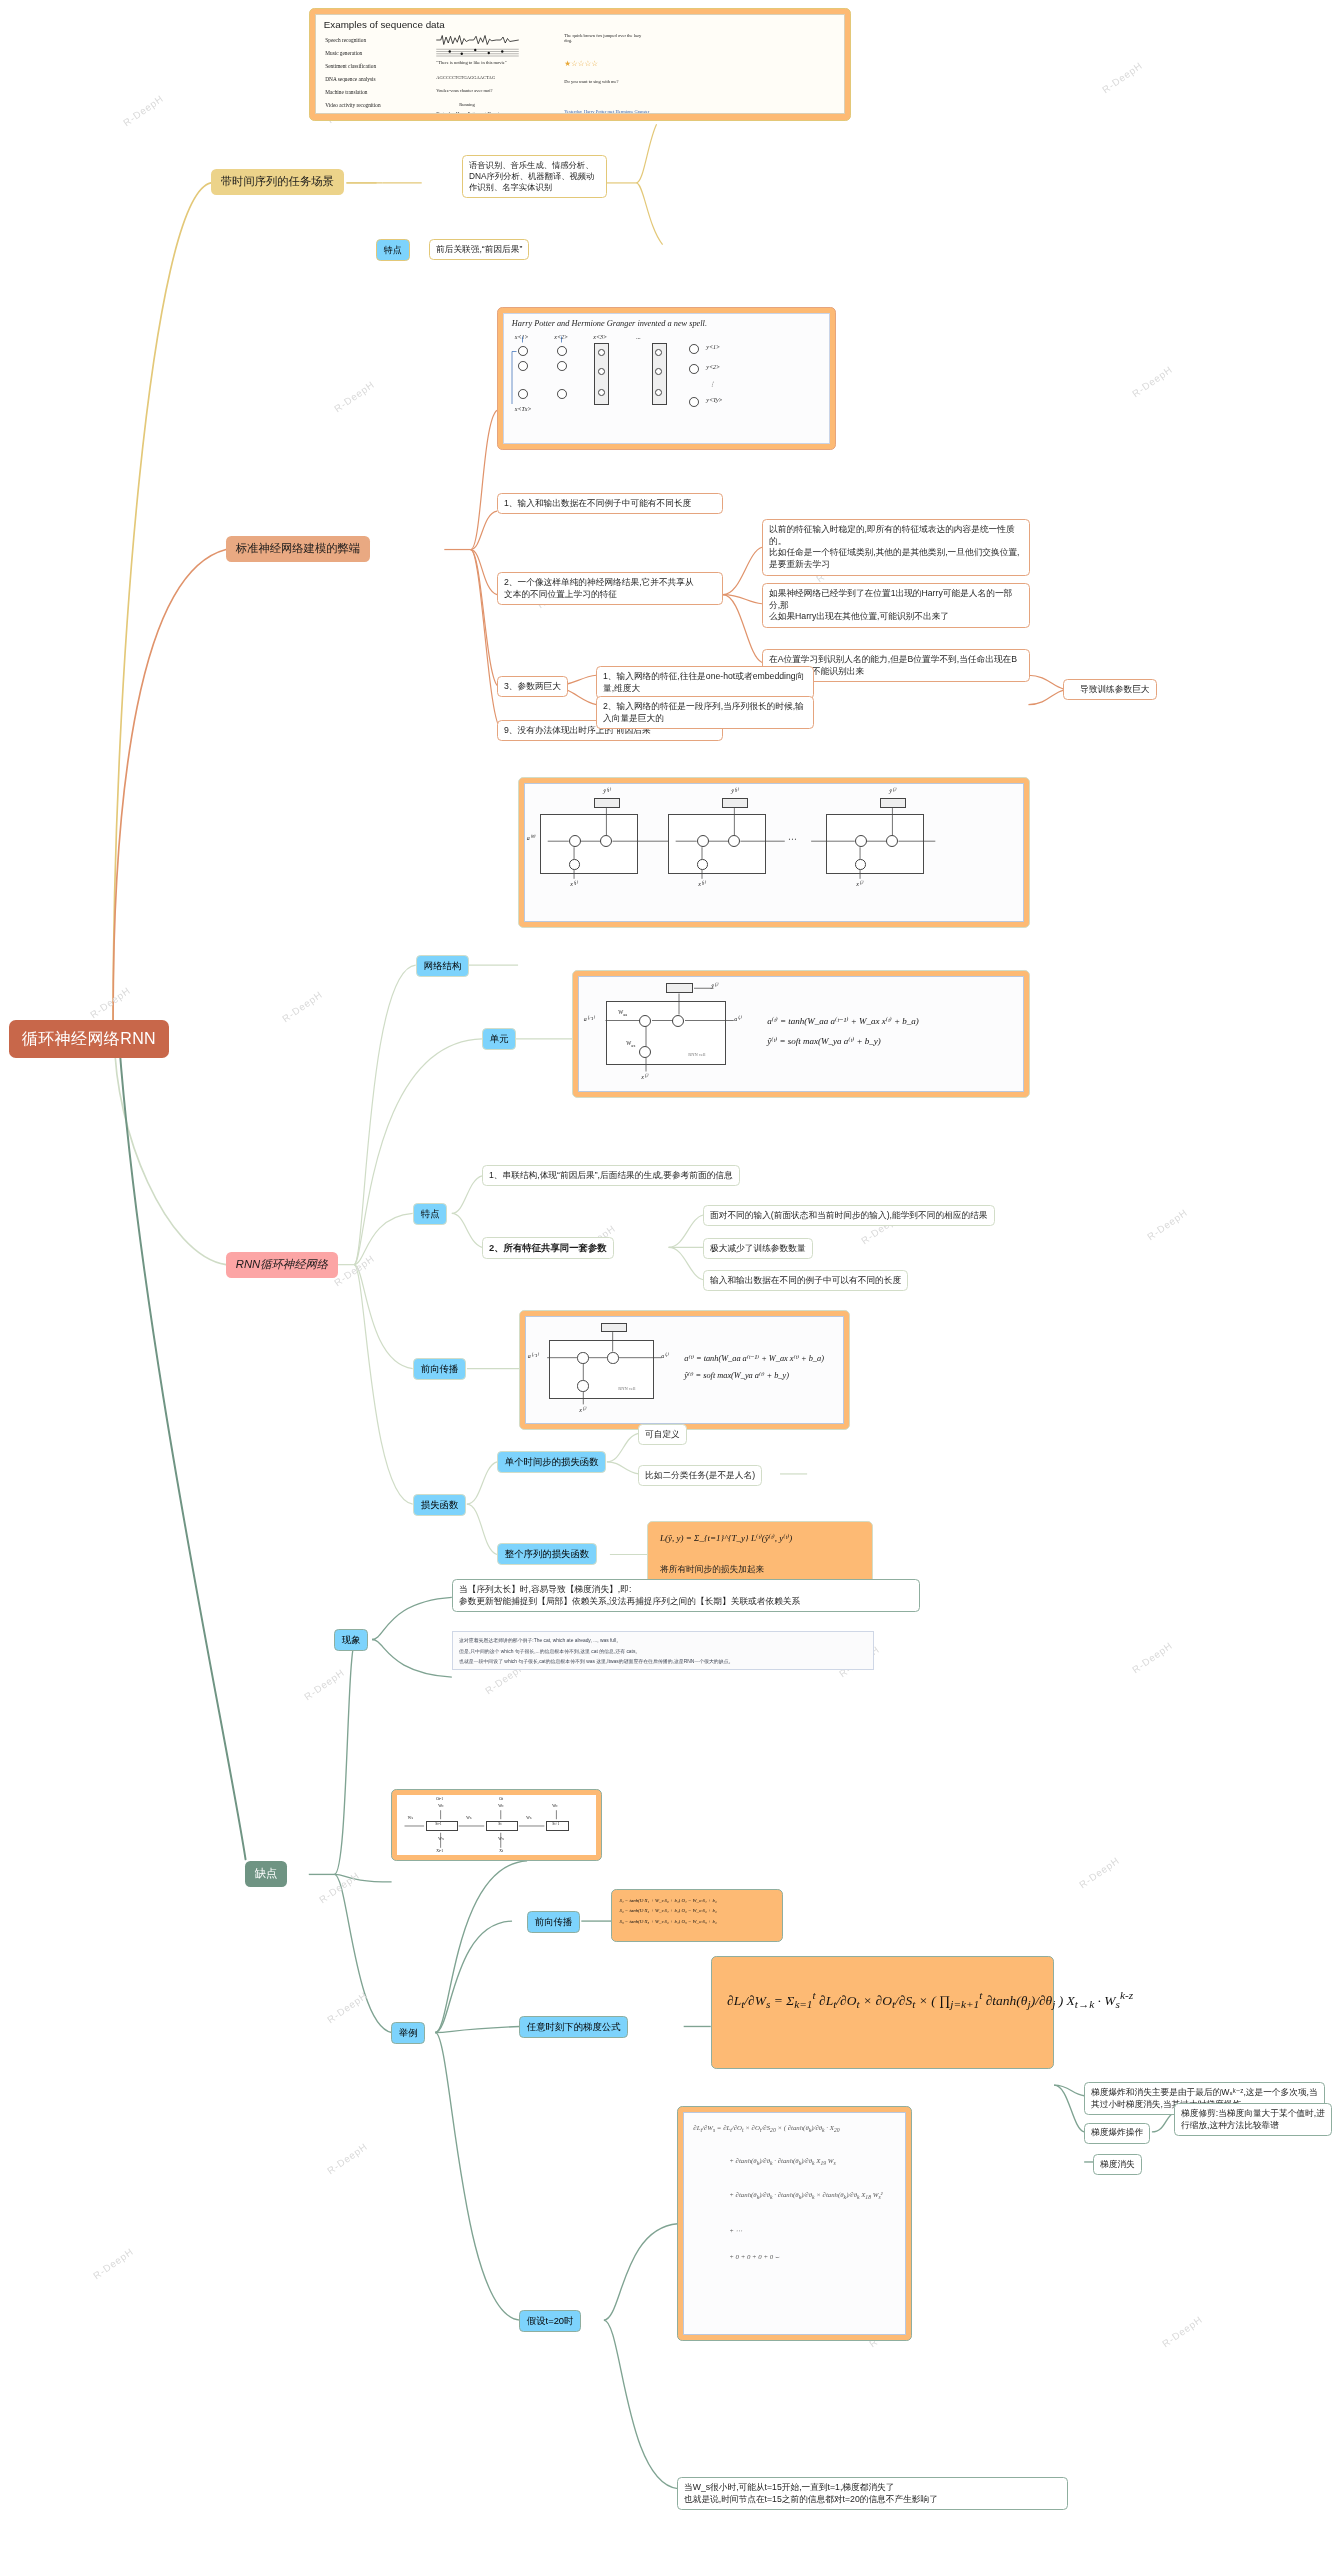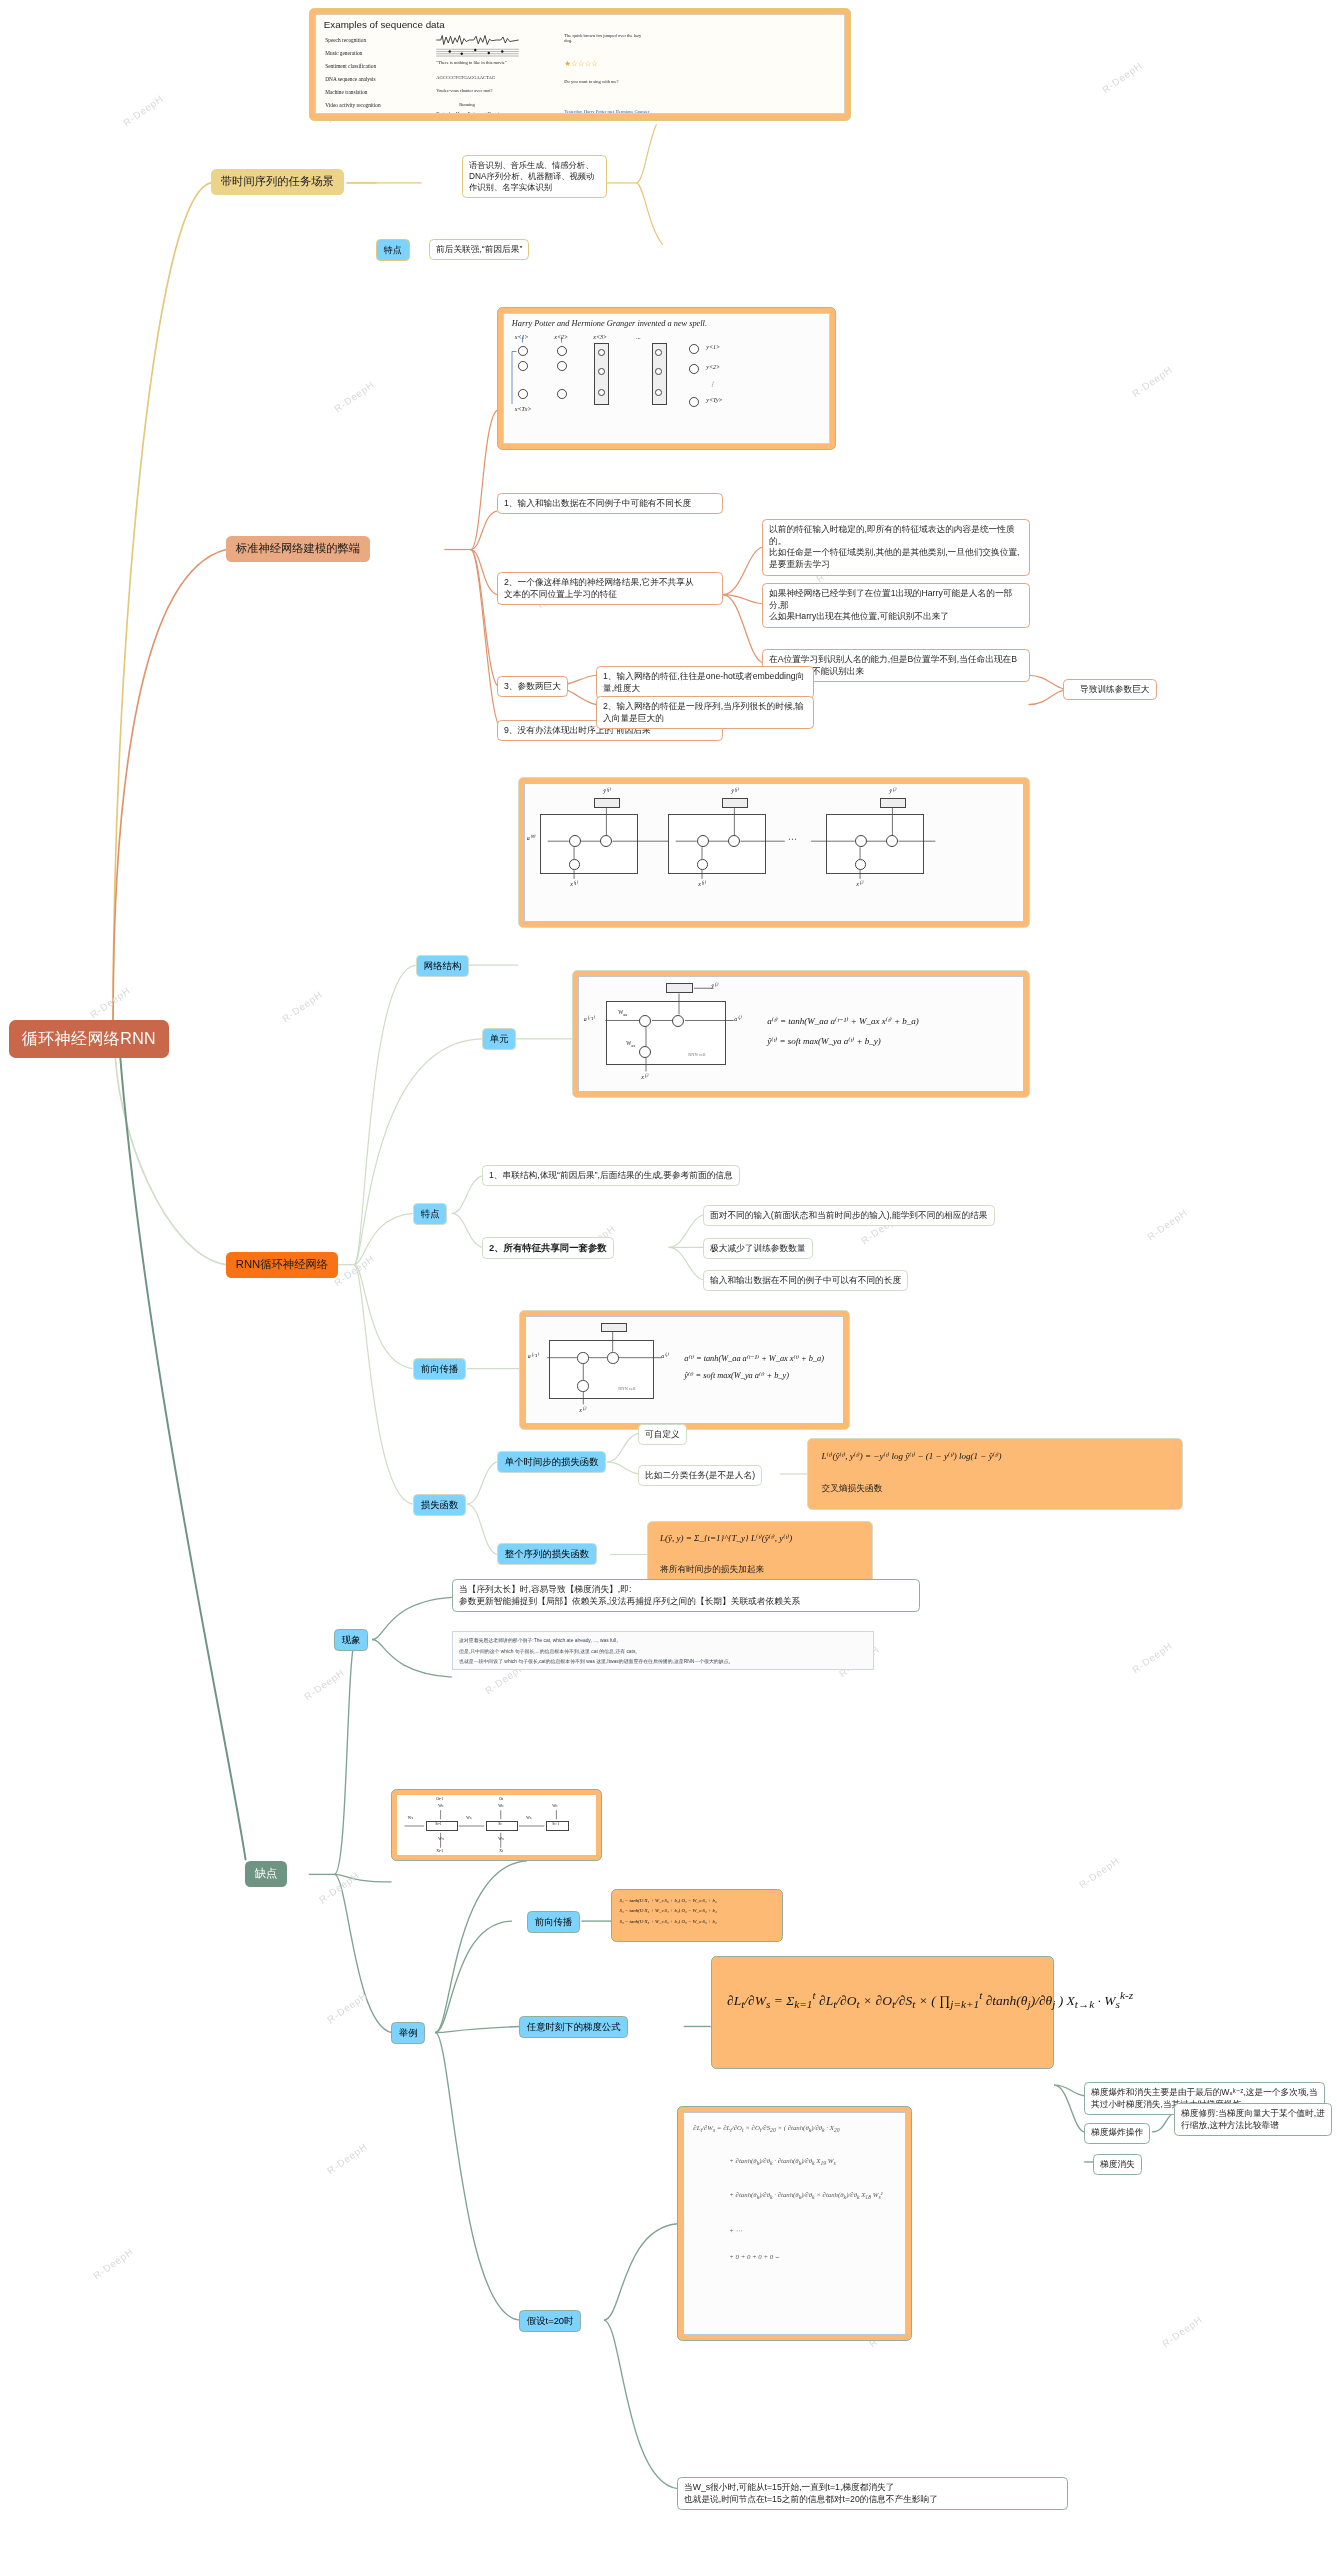--- a/index.html
+++ b/index.html
@@ -17,21 +17,21 @@
           line-height:1.35; white-space:pre-wrap; }
 
   
   .root { background:#c8674a; color:#fff; font-size:16px; padding:8.3px 12.8px;
           border-radius:6.8px; letter-spacing:0.4px; }
 
   
   .topic { font-size:11.3px; padding:5.3px 9.8px; border-radius:5.3px; color:#1a1a1a; }
   .topic.amber  { background:#ecd38a; }
   .topic.salmon { background:#e9a982; }
-  .topic.sage   { background:#f97316; }
+  .topic.sage   { background:#fca5a5;font-style:italic; }
   .topic.sage-dark { background:#6f9483; color:#fff; }
 
   
   .box { font-size:8.7px; padding:3.8px 6px; border-radius:4.5px; background:#fff;
          border:0.9px solid #cfcfcf; color:#1d1d1d; }
   .box.amber  { border-color:#e3c878; }
   .box.salmon { border-color:#e5a47e; }
   .box.sage   { border-color:#d2ddc8; }
   .box.sagedk { border-color:#8fae9f; }
   .box.b      { font-weight:bold; }
@@ -443,24 +443,20 @@
       </svg>
       <div class="math" style="position:absolute;left:158px;top:36px;font-size:8.3px;">a⁽ᵗ⁾ = tanh(W_aa a⁽ᵗ⁻¹⁾ + W_ax x⁽ᵗ⁾ + b_a)</div>
       <div class="math" style="position:absolute;left:158px;top:53px;font-size:8.3px;">ŷ⁽ᵗ⁾ = soft max(W_ya a⁽ᵗ⁾ + b_y)</div>
     </div>
   </div>
 
   <div class="node lbl sage" style="left:497px;top:1451px;">单个时间步的损失函数</div>
   <div class="node box sage" style="left:638px;top:1424px;">可自定义</div>
   <div class="node box sage" style="left:638px;top:1465px;">比如二分类任务(是不是人名)</div>
 
-  <div class="imgcard sage" style="left:807px;top:1438px;width:376px;height:72px;">
-    <div class="math" style="position:absolute;left:13.5px;top:12px;font-size:9px;white-space:nowrap;">L⁽ᵗ⁾(ŷ⁽ᵗ⁾, y⁽ᵗ⁾) = −y⁽ᵗ⁾ log ŷ⁽ᵗ⁾ − (1 − y⁽ᵗ⁾) log(1 − ŷ⁽ᵗ⁾)</div>
-    <div style="position:absolute;left:13.5px;top:44px;font-size:8.7px;color:#1d1d1d;">交叉熵损失函数</div>
-  </div>
 
   <div class="node lbl sage" style="left:497px;top:1543px;">整个序列的损失函数</div>
 
   <div class="imgcard sage" style="left:647px;top:1521px;width:226px;height:69px;">
     <div class="math" style="position:absolute;left:12px;top:10.5px;font-size:9px;white-space:nowrap;">L(ŷ, y) = Σ_{t=1}^{T_y} L⁽ᵗ⁾(ŷ⁽ᵗ⁾, y⁽ᵗ⁾)</div>
     <div style="position:absolute;left:12px;top:42px;font-size:8.7px;color:#1d1d1d;">将所有时间步的损失加起来</div>
   </div>
 
   <div class="node topic sage-dark" style="left:245px;top:1861px;font-size:11.3px;">缺点</div>
 

